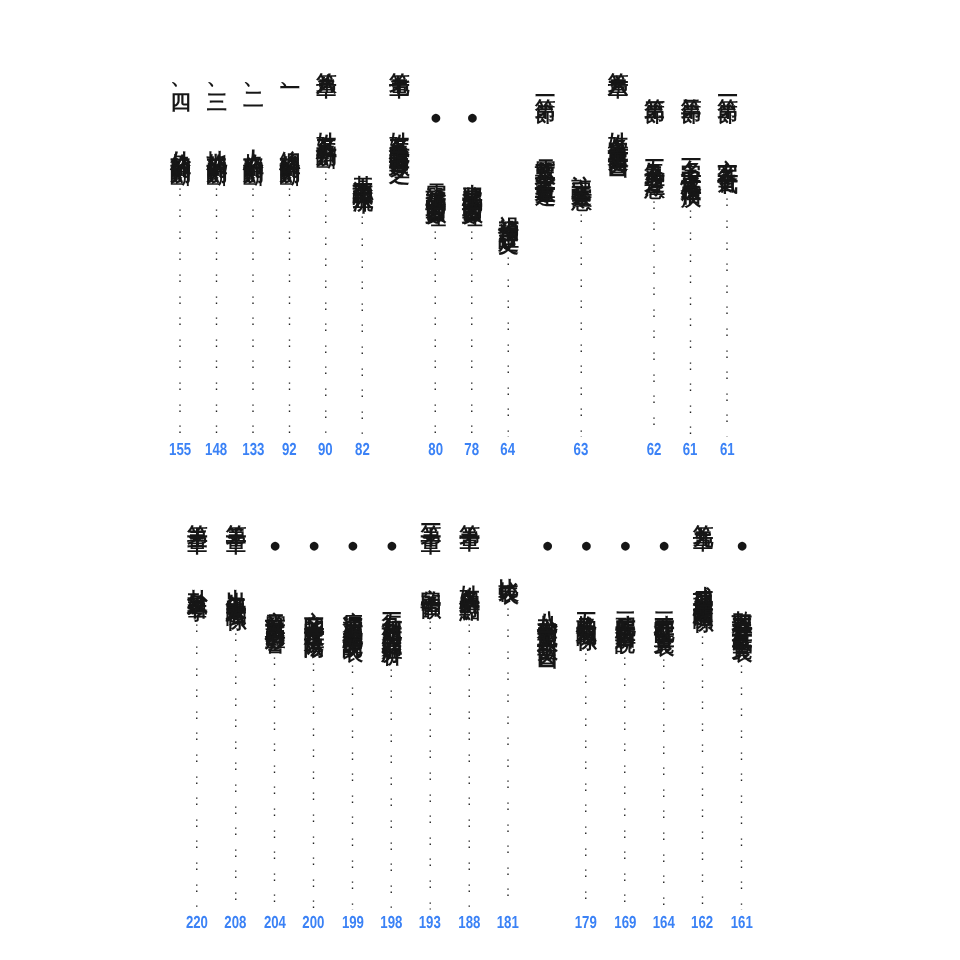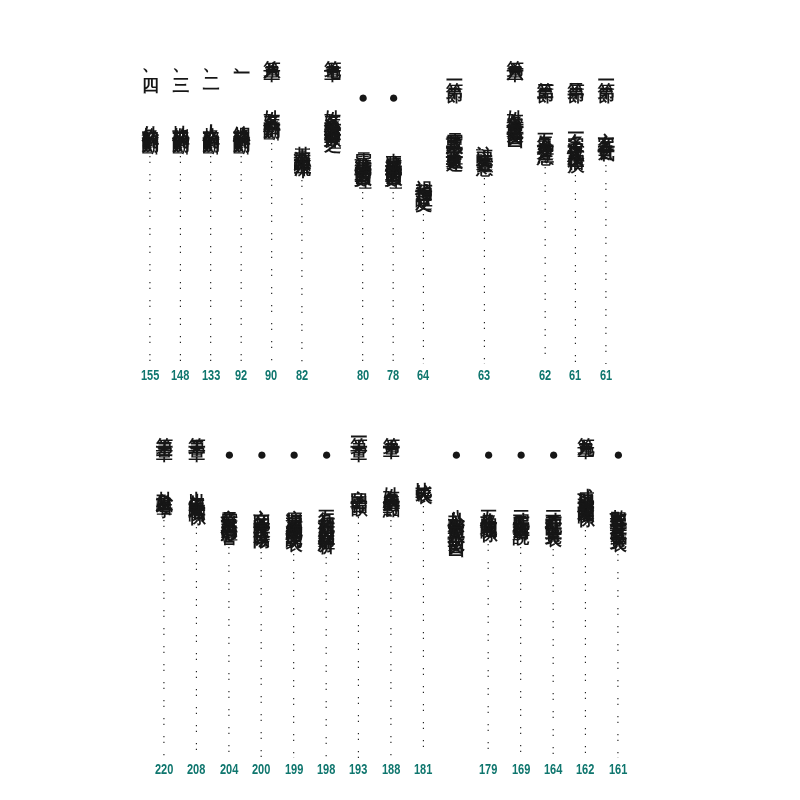--- a/index.html
+++ b/index.html
@@ -41,21 +41,21 @@
     font-size: 12px;
     letter-spacing: 4px;
     font-weight: 400;
     color: #222222;
     margin-inline-start: 5px;
   }
   .pagenum {
     height: 20px; line-height: 22px;
     text-align: center;
     font-size: 14.5px; font-weight: 700;
-    color: #0f766e;
+    color: #3b82f6;
     flex: 0 0 20px;
   }
   .pagenum span { display: inline-block; transform: scaleX(0.76); transform-origin: center; white-space: nowrap; }
 
   
   .lv-chapter .title:not(:first-child),
   .lv-section .title:not(:first-child) { margin-inline-start: 22px; }
   .lv-bullet  .title:not(:first-child) { margin-inline-start: 8px; }
   .lv-item    .title:not(:first-child) { margin-inline-start: 3px; }
 

